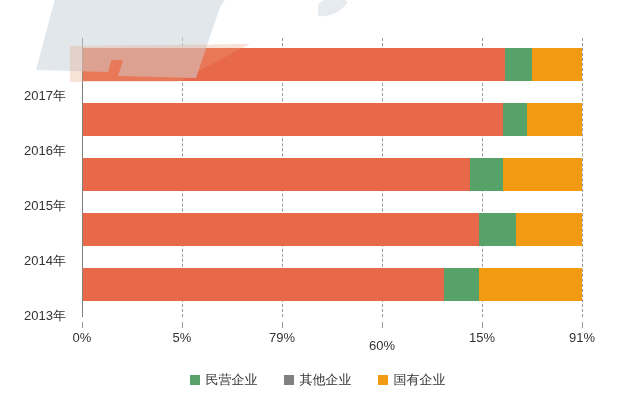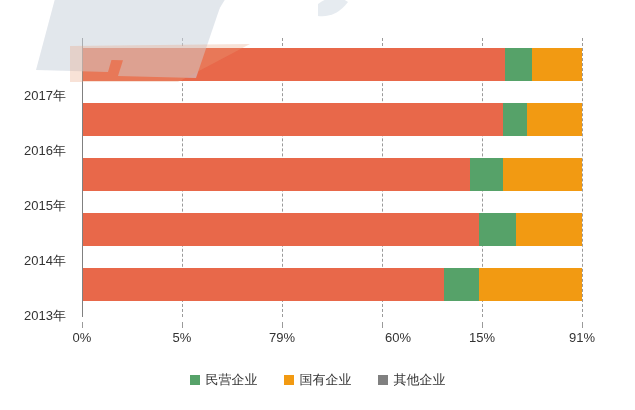--- a/index.html
+++ b/index.html
@@ -199,39 +199,39 @@
   </div>
 
   <div class="xlabels" id="xlabels">
       <div class="xtick-mark" style="left: 0px;"></div>
       <div class="xlabel" style="left: 0px;">0%</div>
       <div class="xtick-mark" style="left: 100px;"></div>
       <div class="xlabel" style="left: 100px;">5%</div>
       <div class="xtick-mark" style="left: 200px;"></div>
       <div class="xlabel" style="left: 200px;">79%</div>
       <div class="xtick-mark" style="left: 300px;"></div>
-      <div class="xlabel" style="left: 316px;">60%</div>
+      <div class="xlabel" style="left: 300px; margin-top: 8px;">60%</div>
       <div class="xtick-mark" style="left: 400px;"></div>
       <div class="xlabel" style="left: 400px;">15%</div>
       <div class="xtick-mark" style="left: 500px;"></div>
       <div class="xlabel" style="left: 500px;">91%</div>
     </div>
 
   <div class="legend" id="legend">
       <div class="legend-item">
         <span class="legend-swatch" style="background: rgb(86, 162, 105);"></span>
         <span class="legend-label">民营企业</span>
       </div>
       <div class="legend-item">
+        <span class="legend-swatch" style="background: rgb(128, 128, 128);"></span>
+        <span class="legend-label">其他企业</span>
+      </div>
+      <div class="legend-item">
         <span class="legend-swatch" style="background: rgb(242, 154, 18);"></span>
         <span class="legend-label">国有企业</span>
-      </div>
-      <div class="legend-item">
-        <span class="legend-swatch" style="background: rgb(128, 128, 128);"></span>
-        <span class="legend-label">其他企业</span>
       </div>
     </div>
 
   <svg class="watermark-layer" viewBox="0 0 635 410" xmlns="http://www.w3.org/2000/svg">
     <g opacity="0.55" fill="#ccd4de">
       <polygon points="60,-20 135,-22 108,72 36,70"></polygon>
       <polygon points="150,-25 232,-28 196,78 118,76"></polygon>
       <polygon points="96,-30 246,-34 186,62 40,58"></polygon>
     </g>
     <g opacity="0.30" fill="#e8a07a">

